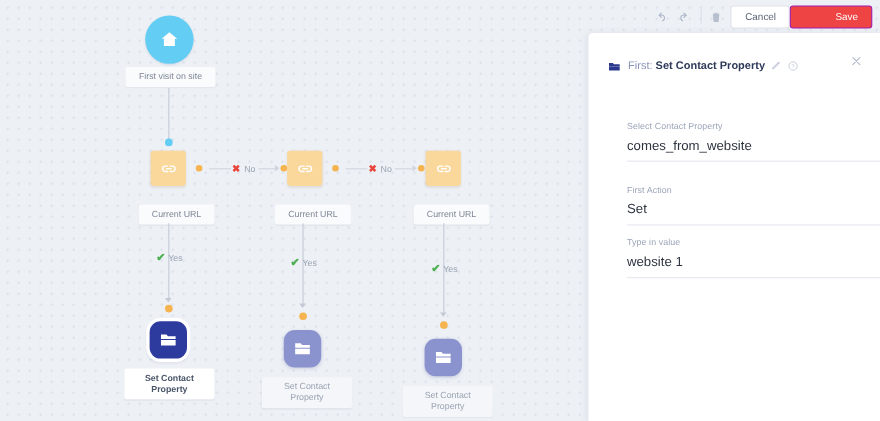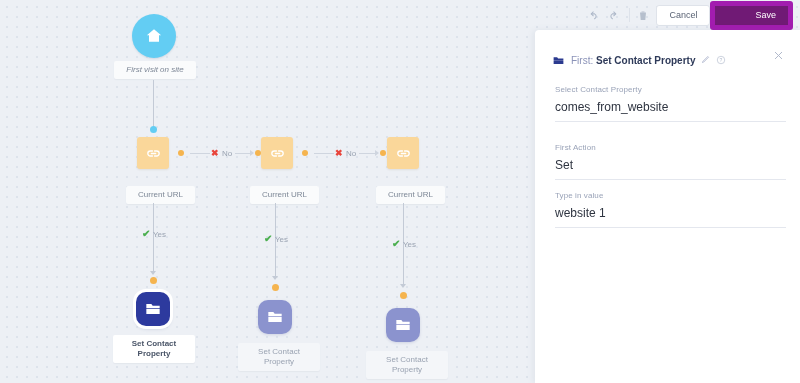--- a/index.html
+++ b/index.html
@@ -193,22 +193,23 @@
   .close-x {
     position: absolute;
     right: 16px; top: 20px;
     color: #aeb6c9;
     font-size: 12px;
     line-height: 1;
   }
 
   .field {
     position: absolute;
-    left: 20px;
+    left: 35px;
     width: 231px;
+    margin-top: 25px;
   }
   .field-label {
     font-size: 8px;
     color: #9aa3b8;
     letter-spacing: 0.1px;
     margin-bottom: 6px;
   }
   .field-value {
     font-size: 12px;
     color: #2e3440;
@@ -253,41 +254,41 @@
     background: #ffffff;
     color: #5b6475;
     border: 1px solid #dfe3ea;
   }
   .btn-test {
     background: #b8d4f5;
     color: #2e5fa8;
     border: 1px solid #b8d4f5;
   }
   .btn-save {
-    background: #701a75;
+    background: #ef4444;
     color: #ffffff;
-    border: 5px solid #a21caf;
+    border: 1px solid #a21caf;
     padding-left: 40px;
   }
 </style>
 </head>
 <body>
 
 <div id="app">
 
   <div id="canvas">
 
     <div class="node" style="left:132px; top:14px;">
       <div class="trigger-circle">
         <svg width="20" height="20" viewBox="0 0 24 24">
           <path d="M12 4 L3.5 11 H6 V19 H18 V11 H20.5 Z" fill="#ffffff"></path>
         </svg>
       </div>
     </div>
-    <div class="node-label" style="left:114px; top:61px; width:68px;font-style:italic;">First visit on site</div>
+    <div class="node-label" style="left:114px; top:61px; width:68px;">First visit on site</div>
 
     <div class="vline" style="left:153px; top:80px; height:47px;"></div>
     <div class="vdot blue" style="left:150px; top:126px;"></div>
 
     <div class="node" style="left:137px; top:137px;">
       <div class="cond-square">
         <svg width="17" height="17" viewBox="0 0 24 24">
           <g fill="none" stroke="#ffffff" stroke-width="1.9" stroke-linecap="round">
             <path d="M10.5 8.5 H7.5 a3.5 3.5 0 0 0 0 7 H10.5"></path>
             <path d="M13.5 8.5 H16.5 a3.5 3.5 0 0 1 0 7 H13.5"></path>

